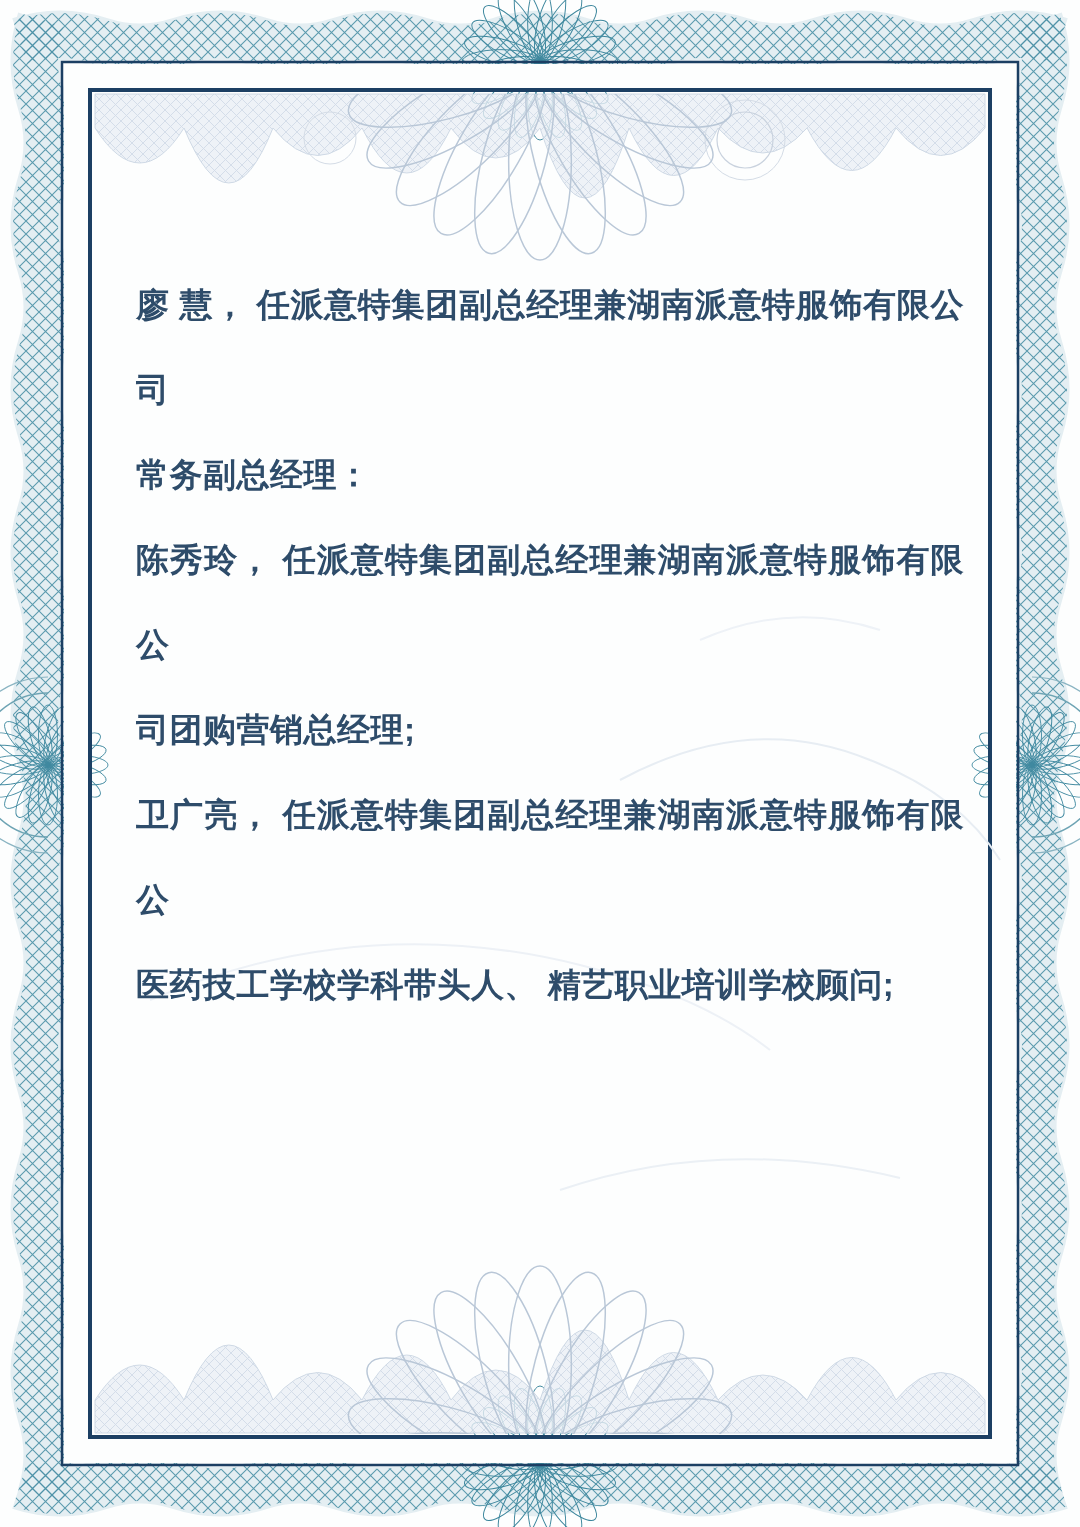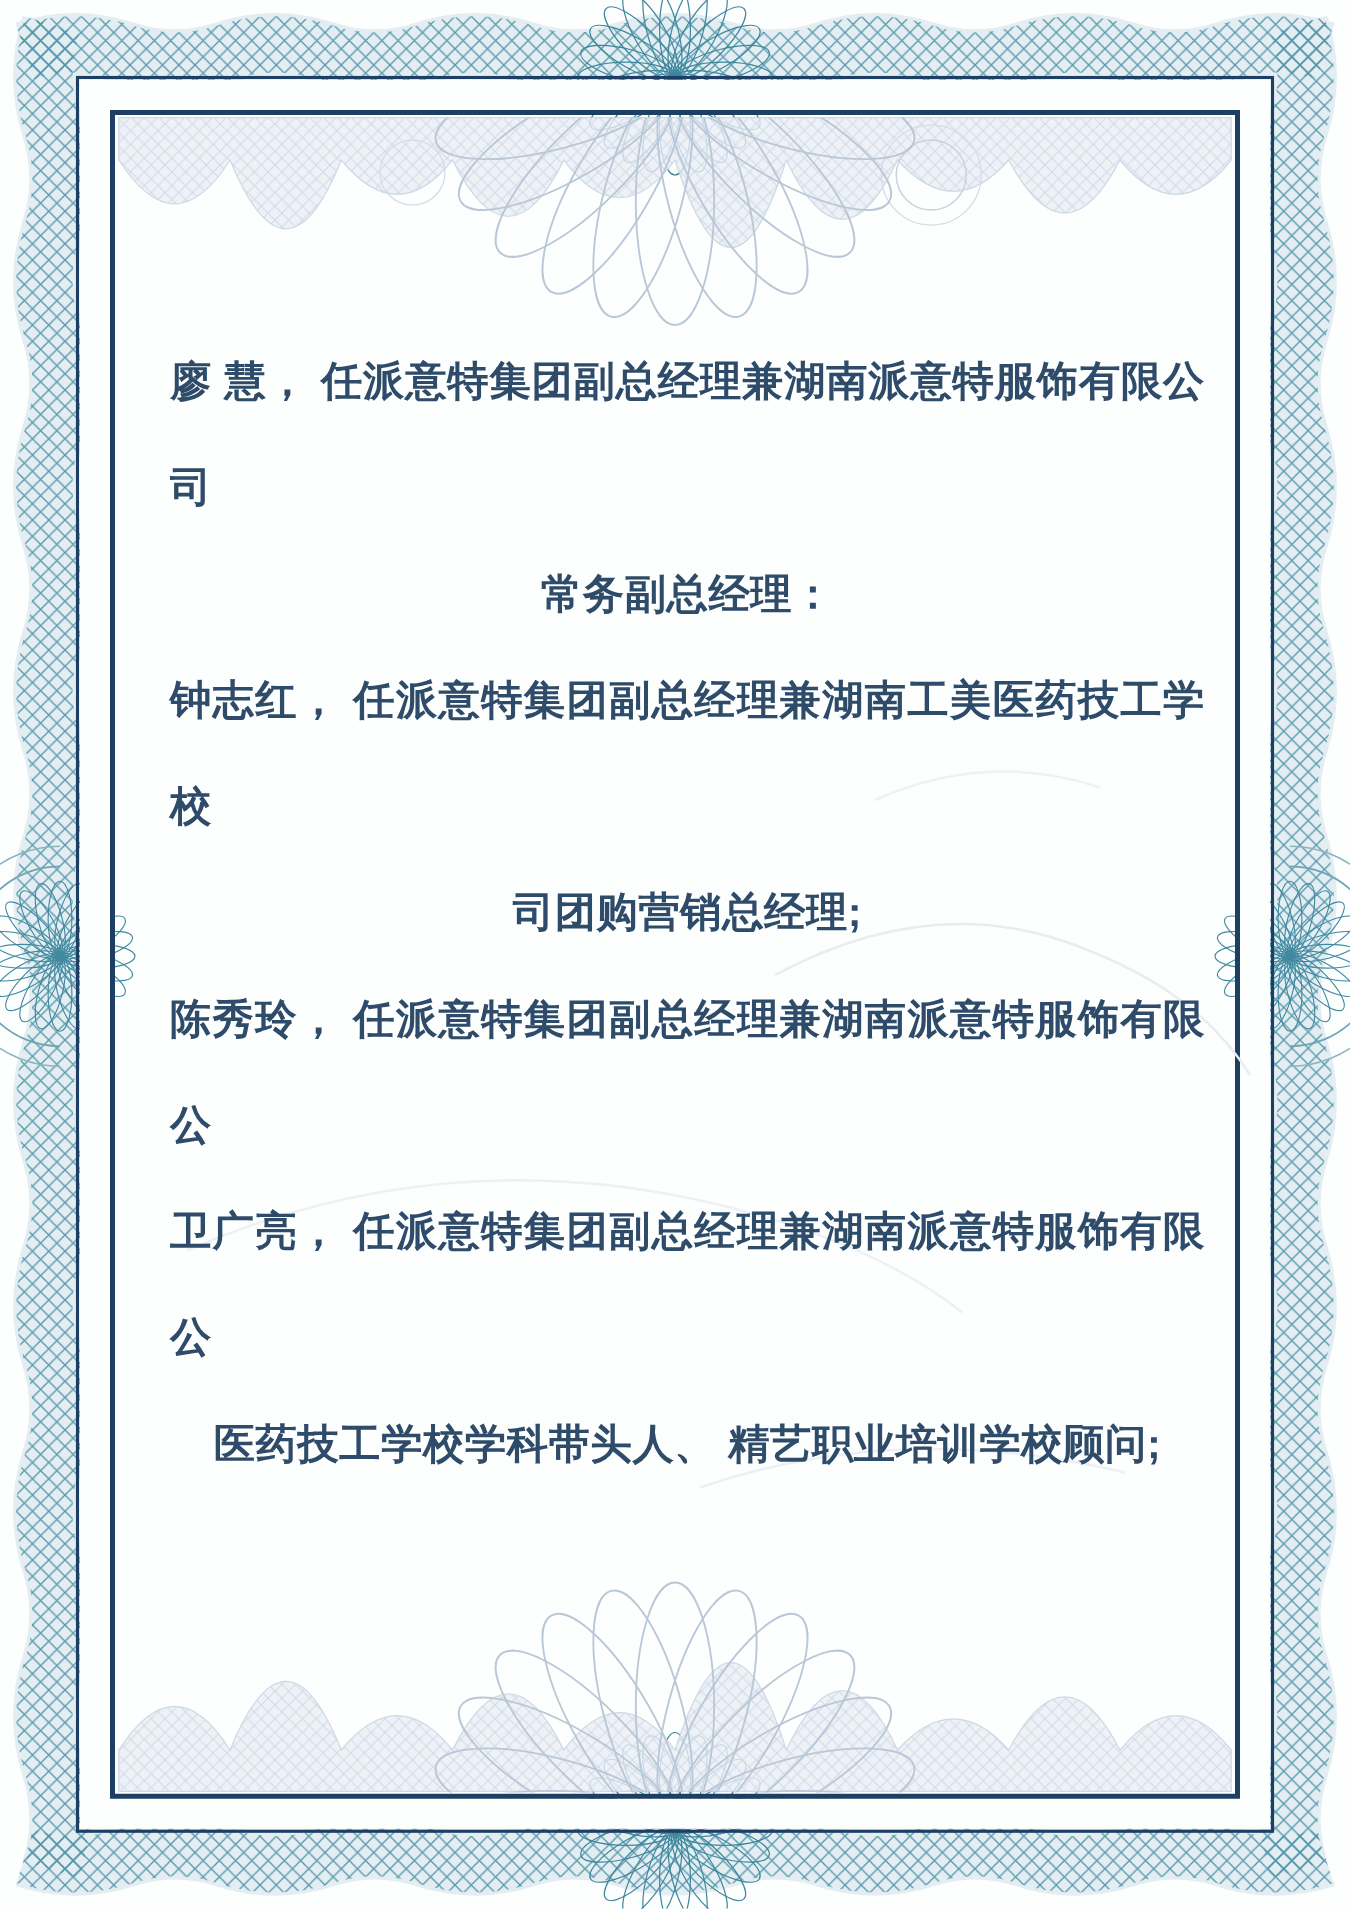--- a/index.html
+++ b/index.html
@@ -23,21 +23,21 @@
     top: 262px;
     width: 828px;
     color: #2e4c6a;
     font-size: 33px;
     font-weight: 700;
     letter-spacing: 0.5px;
   }
   .line {
     line-height: 85px;
     white-space: nowrap;
-    text-align: center;
+    text-align: left;
   }
   .line.jl {
     white-space: normal;
     text-align: justify;
     text-align-last: justify;
   }
 </style>
 </head>
 <body>
 
@@ -165,21 +165,20 @@
       <path d="M620 780 q130 -70 250 -20 q90 35 130 100" stroke="#e7edf3" stroke-width="2"></path>
       <path d="M150 1000 q210 -90 430 -35 q120 30 190 85" stroke="#edf1f6" stroke-width="2"></path>
       <path d="M560 1190 q160 -55 340 -12" stroke="#ebf0f5" stroke-width="2"></path>
       <path d="M700 640 q90 -40 180 -10" stroke="#eef2f7" stroke-width="2"></path>
     </g>
   </svg>
 
   <div class="content">
     <div class="line jl">廖 慧， 任派意特集团副总经理兼湖南派意特服饰有限公司</div>
     <div class="line">常务副总经理：</div>
-    <div class="line jl">钟志红， 任派意特集团副总经理兼湖南工美医药技工学校</div>
+    <div class="line jl">陈秀玲， 任派意特集团副总经理兼湖南派意特服饰有限公</div>
     <div class="line">司团购营销总经理;</div>
-    <div class="line jl">陈秀玲， 任派意特集团副总经理兼湖南派意特服饰有限公</div>
     <div class="line jl">卫广亮， 任派意特集团副总经理兼湖南派意特服饰有限公</div>
     <div class="line">医药技工学校学科带头人、 精艺职业培训学校顾问;</div>
 
   </div>
 
 </div>
 
 </body></html>

